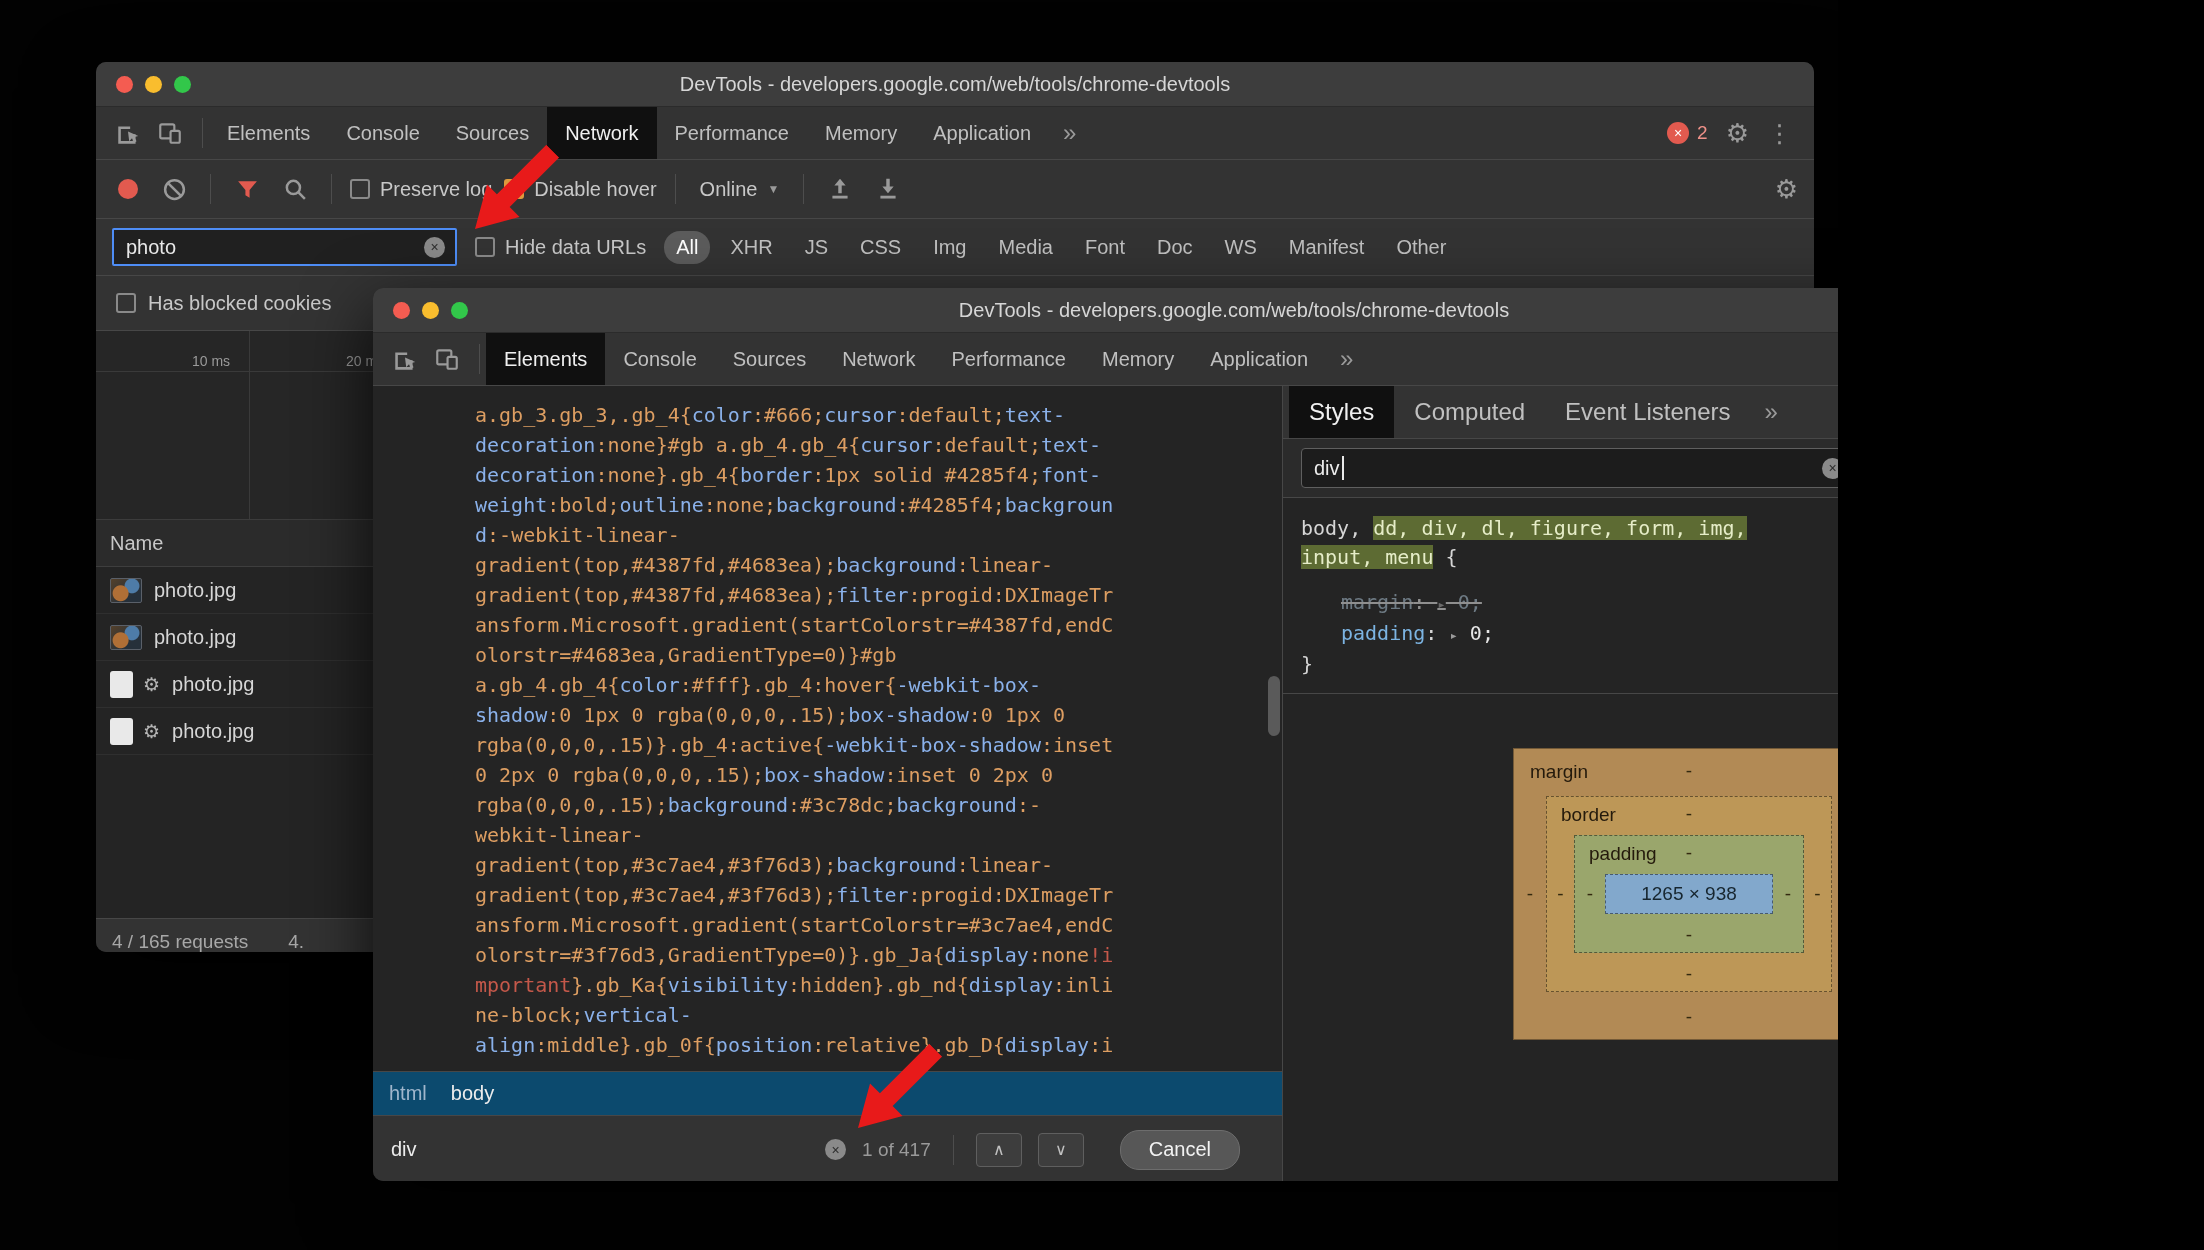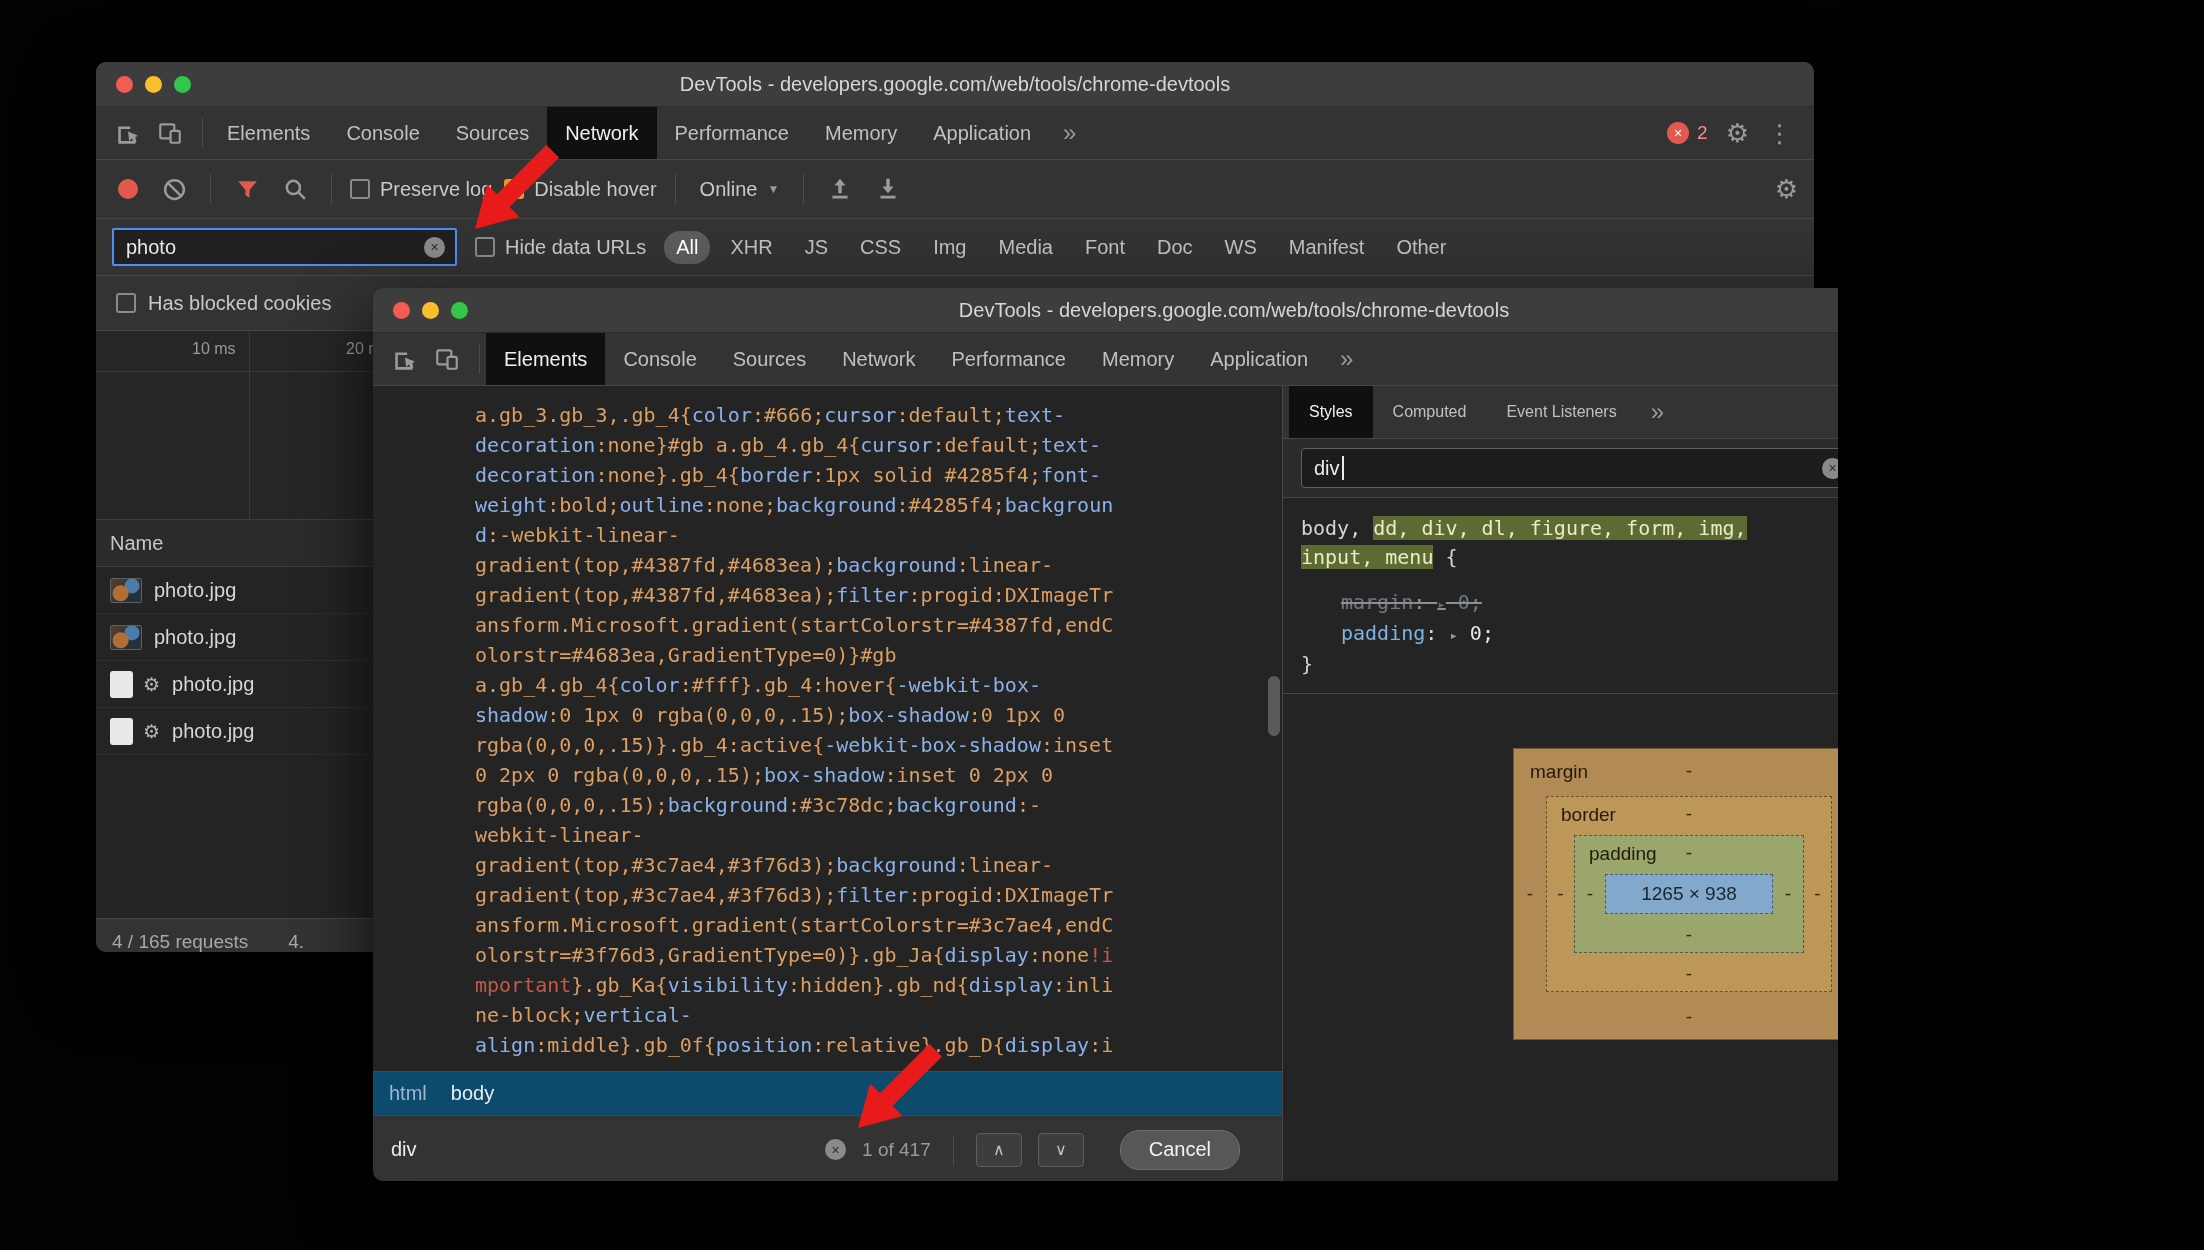--- a/index.html
+++ b/index.html
@@ -63,21 +63,21 @@
   .pills{display:flex;align-items:center;gap:8px;}
   .pill{color:#c0c0c0;font-size:20px;padding:5px 12px;border-radius:16px;white-space:nowrap;}
   .pill.active{background:#5c5c5c;color:#fff;}
 
   .cookie-row{height:54px;background:#333;border-bottom:1px solid #474747;
               display:flex;align-items:center;gap:12px;padding:0 16px 0 20px;flex:none;}
 
   .overview{height:188px;background:#262626;border-bottom:1px solid #3c3c3c;position:relative;flex:none;
             background-image:repeating-linear-gradient(to right,transparent 0,transparent 153px,#3a3a3a 153px,#3a3a3a 154px);}
   .overview::after{content:"";position:absolute;left:0;right:0;top:40px;height:1px;background:#3a3a3a;}
-  .tl-label{position:absolute;top:9px;font-size:16px;color:#9a9a9a;}
+  .tl-label{position:absolute;top:22px;font-size:14px;color:#9a9a9a;}
 
   .name-header{height:46px;background:#2b2b2b;border-bottom:1px solid #3e3e3e;
                display:flex;align-items:center;padding:0 14px;color:#c8c8c8;font-size:20px;flex:none;}
   .nrow{height:46px;display:flex;align-items:center;gap:12px;padding:0 14px;
         border-bottom:1px solid #2f2f2f;color:#d6d6d6;font-size:20px;background:#242424;}
   .ricon{flex:none;}
   .ricon.thumb{width:30px;height:23px;border-radius:2px;border:1px solid #5a6069;
                background:radial-gradient(circle at 32% 62%,#b06f36 0 30%,transparent 34%),
                           radial-gradient(circle at 70% 30%,#4e7ca8 0 26%,transparent 30%),
                           linear-gradient(135deg,#54402a,#26303a 70%);}
@@ -111,21 +111,21 @@
   .search-flex{flex:1;}
   .match-count{color:#9a9a9a;font-size:19px;white-space:nowrap;text-align:right;}
   .step-btn{width:44px;height:32px;border:1px solid #5f5f5f;background:#3d3d3d;border-radius:4px;
             color:#c0c0c0;display:flex;align-items:center;justify-content:center;font-size:16px;flex:none;}
   .cancel-btn{height:38px;padding:0 28px;border-radius:19px;background:#575757;border:1px solid #6d6d6d;
               color:#f2f2f2;font-size:20px;display:flex;align-items:center;margin-left:20px;flex:none;}
 
   .stylespane{flex:1;border-left:1px solid #474747;background:#242424;display:flex;flex-direction:column;}
   .sb-tabs{height:52px;background:#333;border-bottom:1px solid #474747;display:flex;align-items:stretch;
            padding-left:6px;flex:none;}
-  .sbtab{display:flex;align-items:center;padding:0 20px;color:#c0c0c0;font-size:16px;white-space:nowrap;}
+  .sbtab{display:flex;align-items:center;padding:0 20px;color:#c0c0c0;font-size:24px;white-space:nowrap;}
   .sbtab.active{background:#101010;color:#f0f0f0;}
   .sb-filter{height:58px;background:#2b2b2b;border-bottom:1px solid #474747;
              display:flex;align-items:center;gap:16px;padding:0 18px;flex:none;}
   .sf-input{flex:none;width:553px;height:40px;background:#1c1c1c;border:1px solid #5f5f5f;border-radius:4px;
             display:flex;align-items:center;padding:0 10px 0 12px;box-sizing:border-box;}
   .sf-input .val{color:#ececec;font-size:20px;}
   .caret{display:inline-block;width:2px;height:24px;background:#e8e8e8;margin-left:2px;}
   .sf-spacer{flex:1;}
   .sf-btn{color:#c6c6c6;font-size:20px;white-space:nowrap;}
   .sf-plus{color:#c6c6c6;font-size:28px;line-height:1;}

